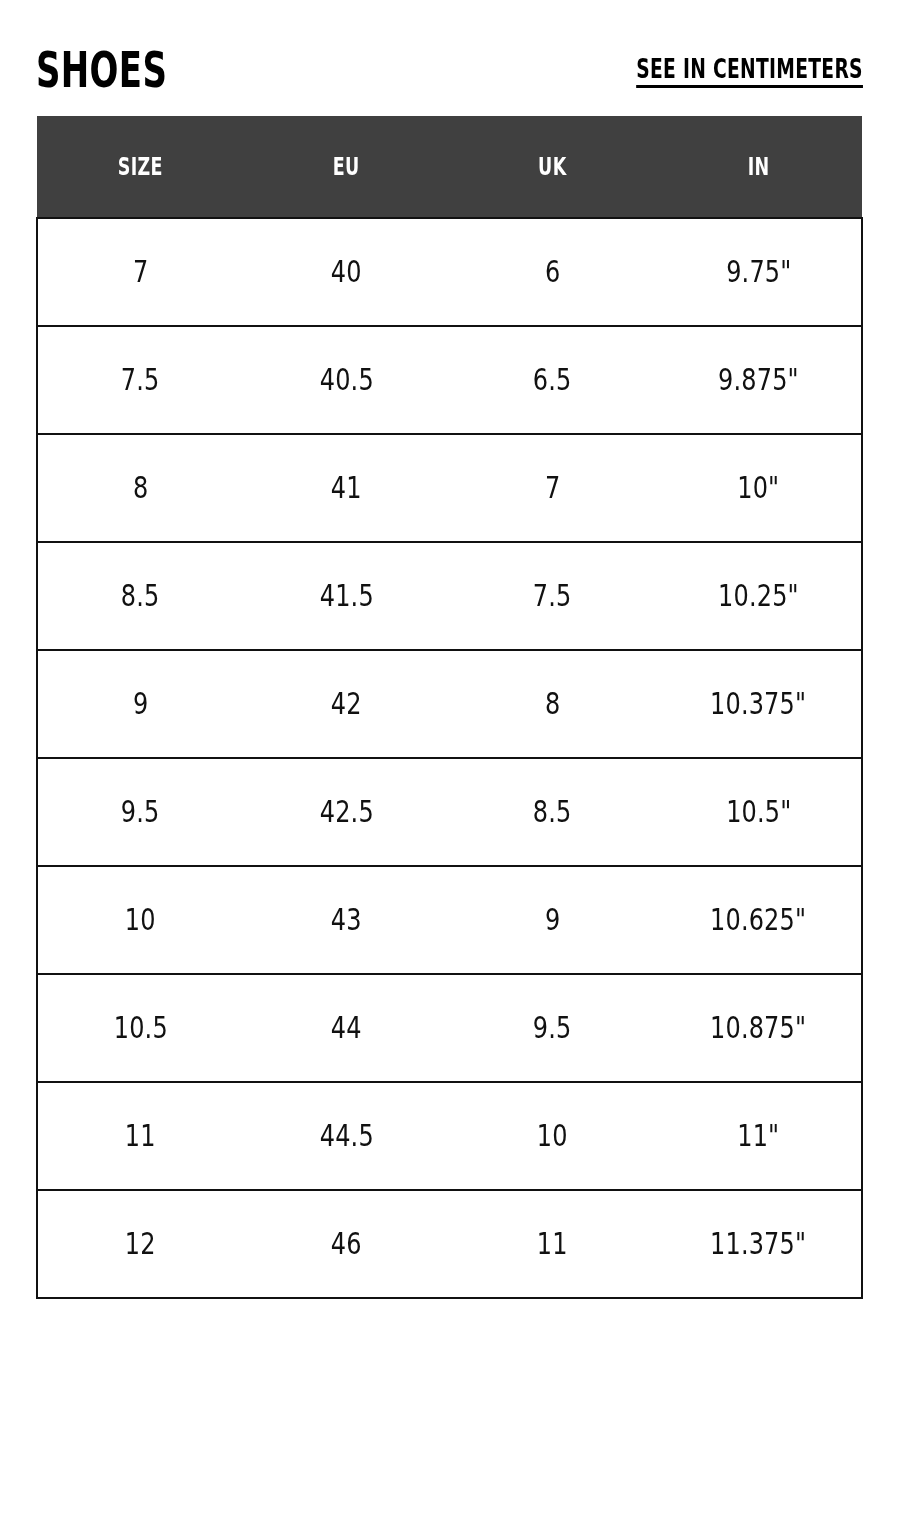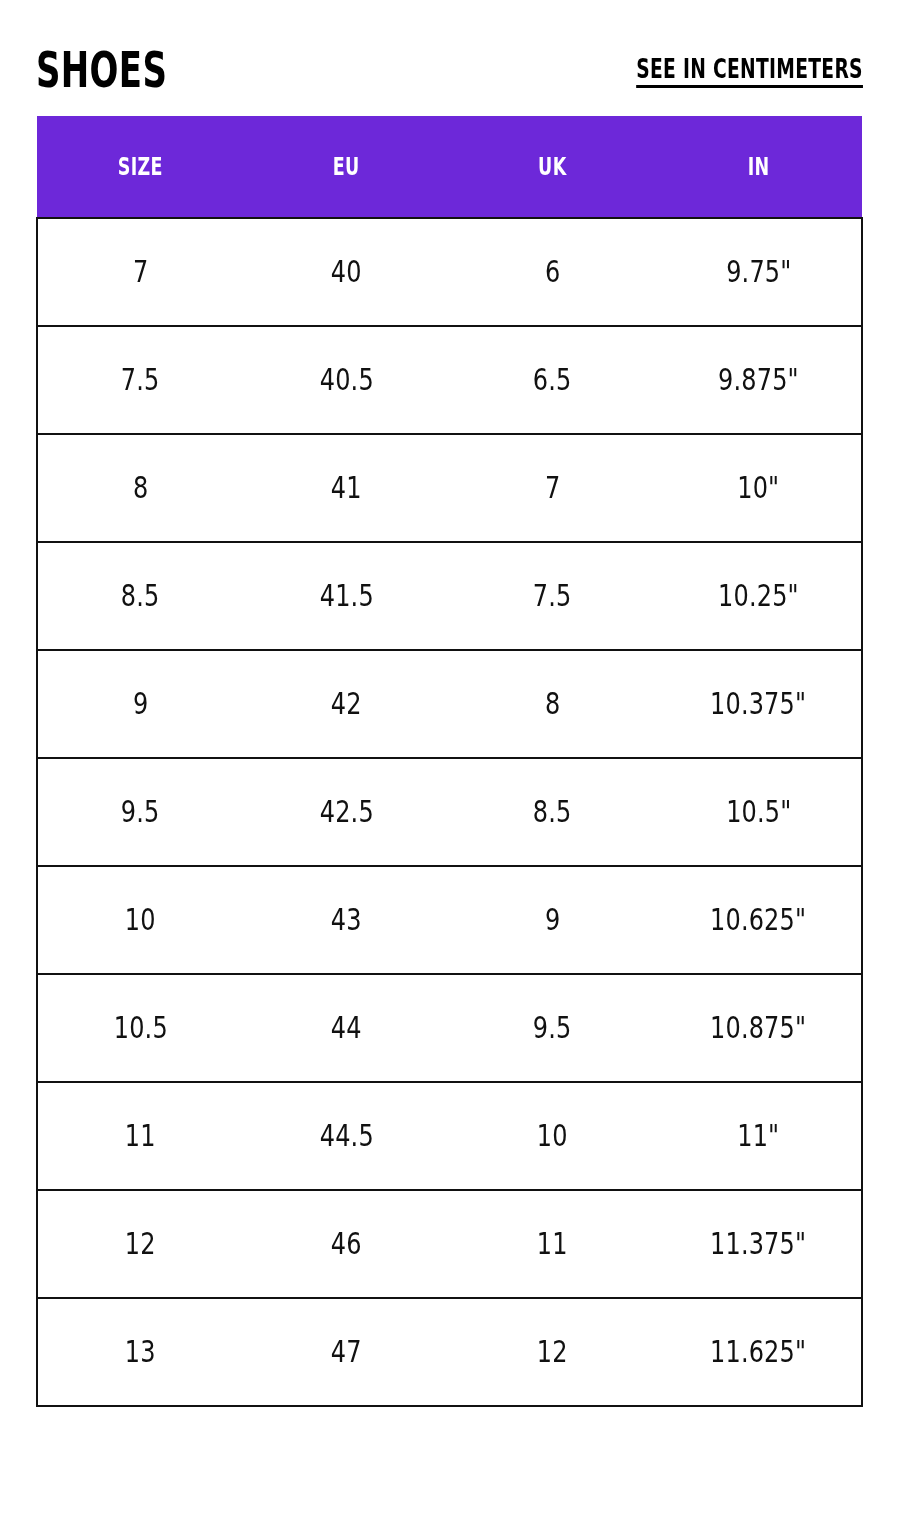--- a/index.html
+++ b/index.html
@@ -70,21 +70,21 @@
     left: 36px;
     top: 116px;
     width: 827px;
     border-collapse: collapse;
     table-layout: fixed;
   }
 
   .size-table col { width: 25%; }
 
   .size-table thead th {
-    background: #6d28d9;
+    background: #404040;
     color: #ffffff;
     height: 101px;
     padding: 0;
     border: none;
     vertical-align: middle;
     text-align: center;
   }
 
   .th-label {
     display: inline-block;
@@ -209,22 +209,16 @@
         <td><span class="cell-val">44.5</span></td>
         <td><span class="cell-val">10</span></td>
         <td><span class="cell-val">11"</span></td>
       </tr>
       <tr>
         <td><span class="cell-val">12</span></td>
         <td><span class="cell-val">46</span></td>
         <td><span class="cell-val">11</span></td>
         <td><span class="cell-val">11.375"</span></td>
       </tr>
-      <tr>
-        <td><span class="cell-val">13</span></td>
-        <td><span class="cell-val">47</span></td>
-        <td><span class="cell-val">12</span></td>
-        <td><span class="cell-val">11.625"</span></td>
-      </tr>
     </tbody>
   </table>
 
 </div>
 
 </body></html>

